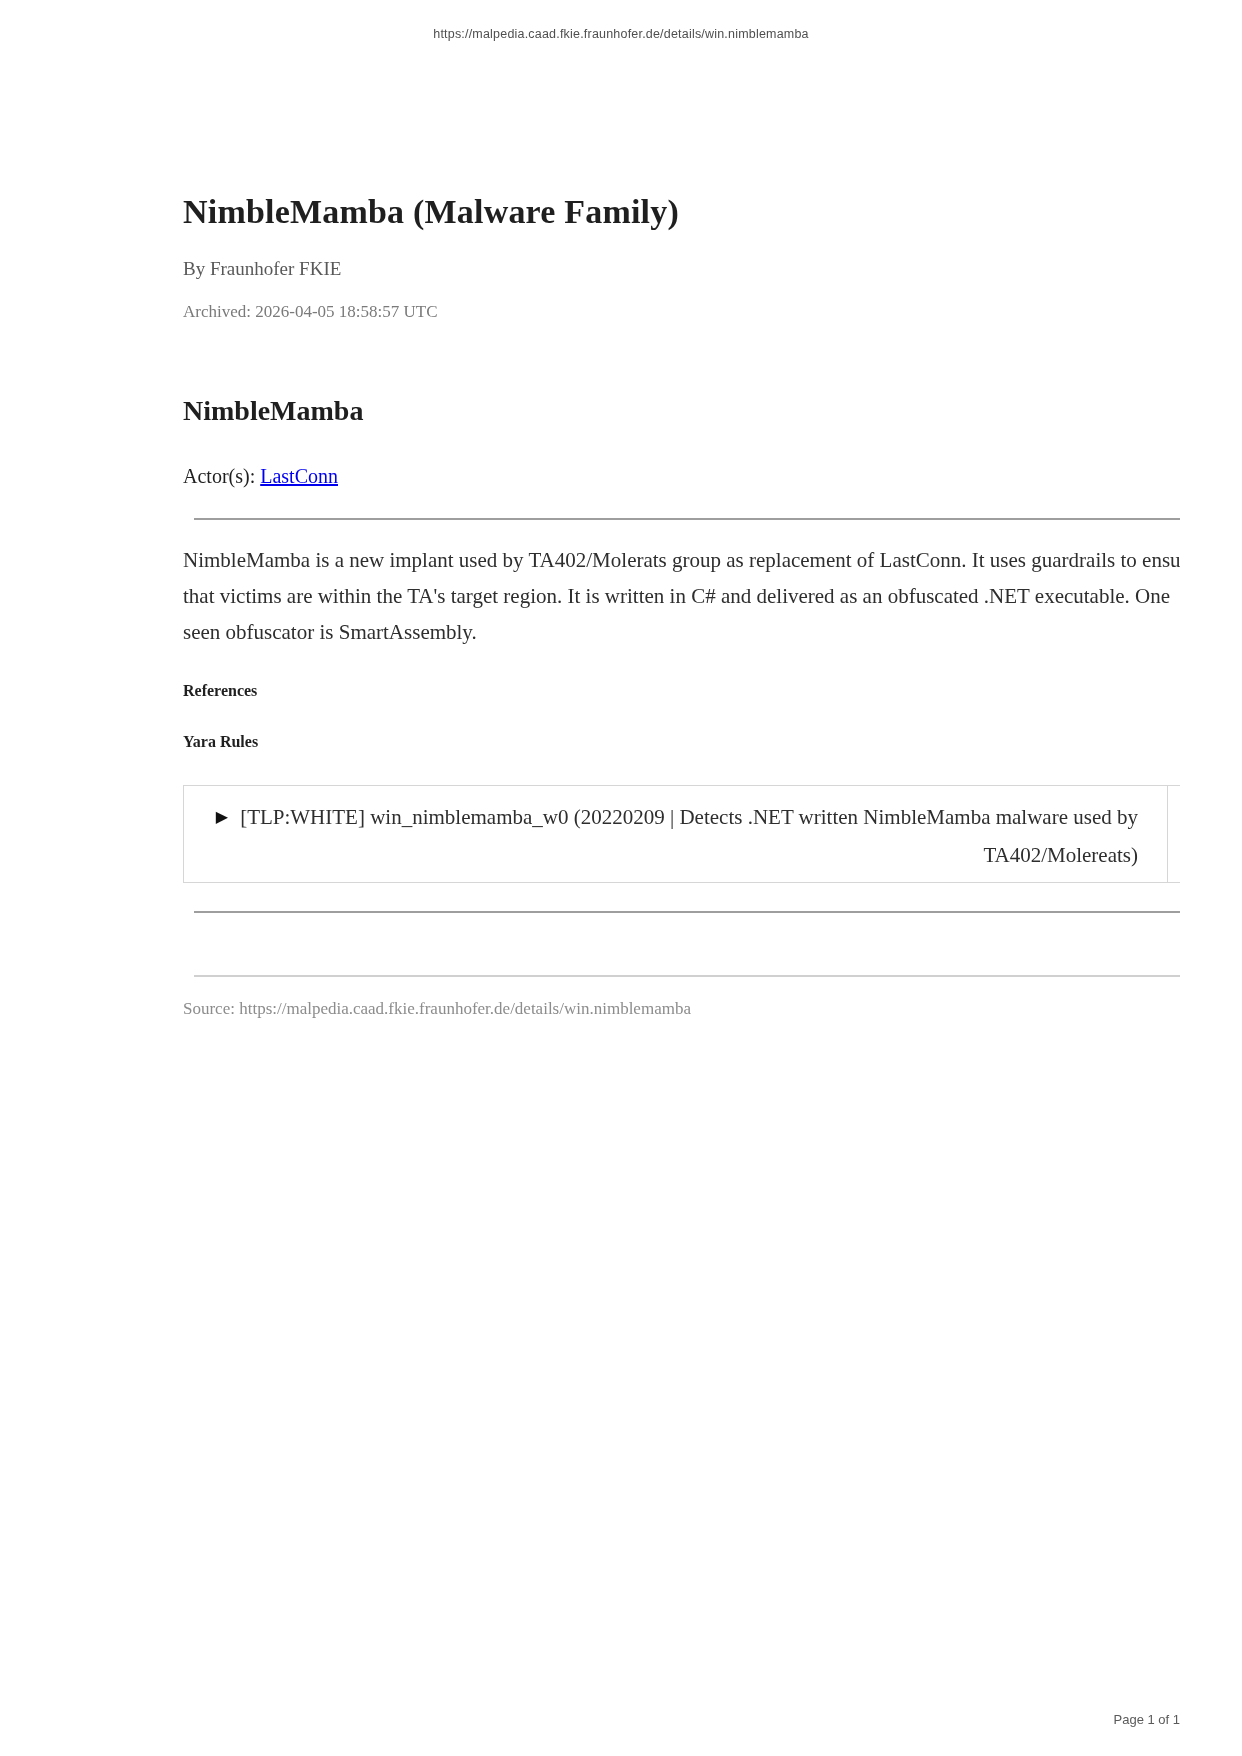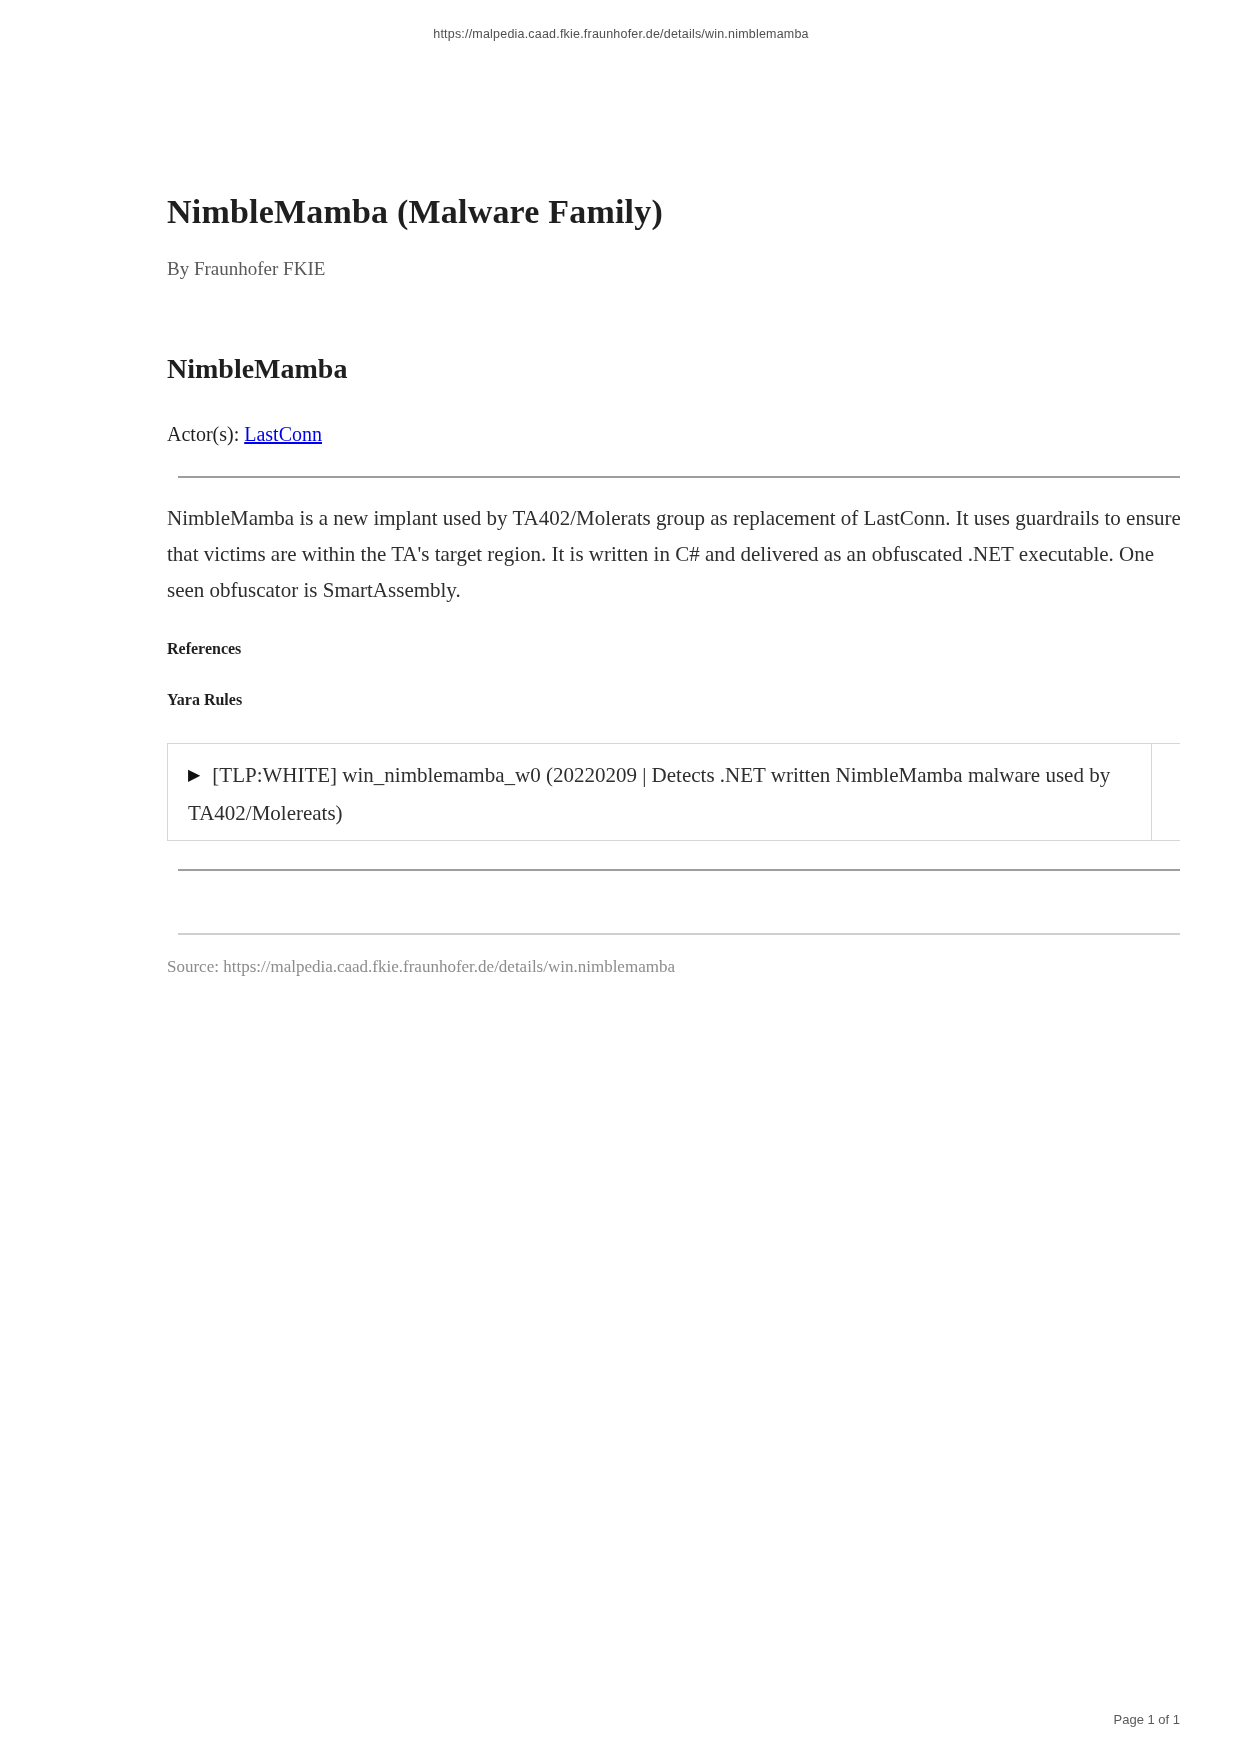--- a/index.html
+++ b/index.html
@@ -25,21 +25,21 @@
     width: 100%;
     text-align: center;
     font-family: "Liberation Sans", sans-serif;
     font-size: 12.5px;
     color: #4f4f4f;
     letter-spacing: 0.2px;
   }
   .content {
     position: absolute;
     top: 0;
-    left: 105px;
+    left: 121px;
     width: 1018px;
   }
   h1.doc-title {
     margin: 192px 0 0 0;
     font-size: 34px;
     line-height: 40px;
     font-weight: bold;
     color: #1f1f1f;
     letter-spacing: 0.2px;
   }
@@ -101,20 +101,21 @@
   .yara-box {
     position: relative;
     margin-top: 33px;
     border: 1px solid #d6d6d6;
     padding: 13px 60px 9px 20px;
     font-size: 21px;
     line-height: 36px;
     color: #2e2e2e;
     box-sizing: border-box;
     width: 1016px;
+    text-align: right;
   }
   .yara-box .gutter {
     position: absolute;
     top: 0;
     right: 30px;
     bottom: 0;
     width: 0;
     border-left: 1px solid #d6d6d6;
   }
   .disclosure {
@@ -155,20 +156,21 @@
 <div class="page">
 
   <div class="header-url">https://malpedia.caad.fkie.fraunhofer.de/details/win.nimblemamba</div>
 
   <div class="content">
 
     <h1 class="doc-title">NimbleMamba (Malware Family)</h1>
 
     <div class="byline">By Fraunhofer FKIE</div>
 
+    <div class="archived">Archived: 2026-04-05 18:58:57 UTC</div>
 
     <h2 class="family-title">NimbleMamba</h2>
 
     <div class="actor-line">
       <span>Actor(s): </span><a class="link">LastConn</a>
     </div>
 
     <hr class="rule">
 
     <p class="description">NimbleMamba is a new implant used by TA402/Molerats group as replacement of LastConn. It uses guardrails to ensure that victims are within the TA's target region. It is written in C# and delivered as an obfuscated .NET executable. One seen obfuscator is SmartAssembly.</p>

